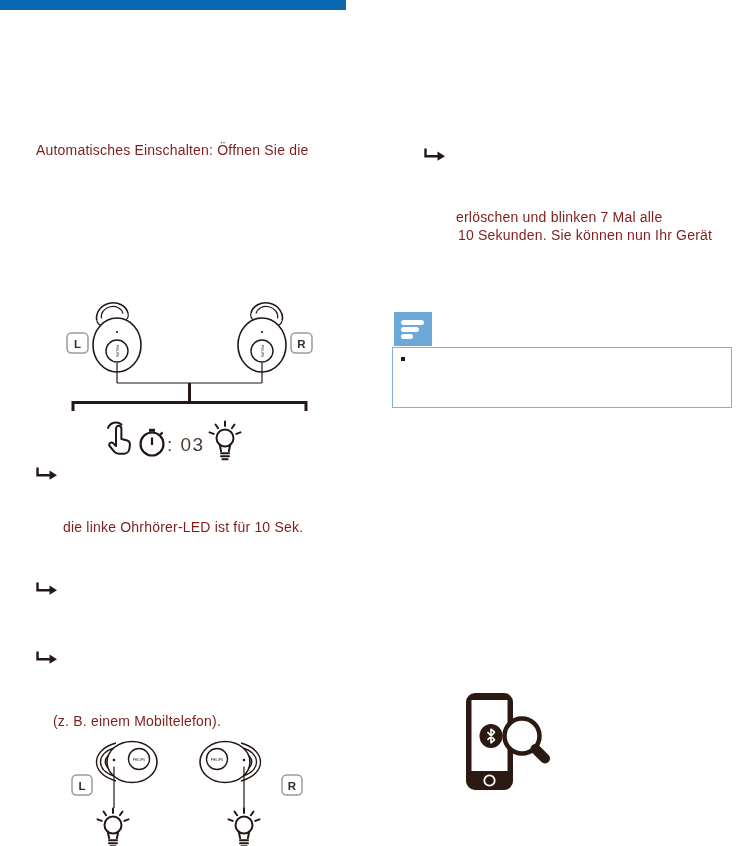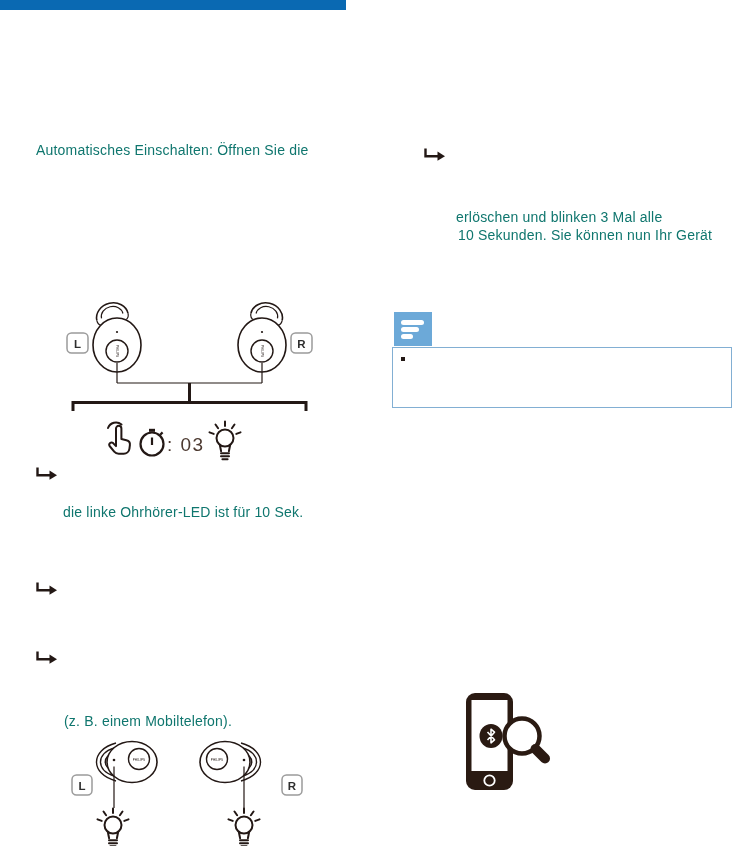--- a/index.html
+++ b/index.html
@@ -2,21 +2,21 @@
 <html><head>
 <meta charset="utf-8">
 <style>
   html,body{margin:0;padding:0;}
   body{
     width:736px;height:846px;position:relative;background:#ffffff;overflow:hidden;
     font-family:"Liberation Sans",sans-serif;
   }
   .abs{position:absolute;}
   .bodytext{
-    font-size:14px;line-height:22px;letter-spacing:.2px;color:#0f766e;
+    font-size:14px;line-height:22px;letter-spacing:.2px;color:#7f1d1d;
     white-space:nowrap;font-weight:400;
   }
   .accent-bar{left:0;top:0;width:346px;height:10px;background:#0A69B2;}
   .note-icon{left:394px;top:312px;width:38px;height:34px;background:#6CA9D8;}
   .note-icon .bar{position:absolute;left:7px;background:#ffffff;height:4.5px;border-radius:2.5px;}
   .note-box{
     left:392px;top:347px;width:338px;height:59px;background:#ffffff;
     border:1.5px solid #82AFD3;
   }
   .note-bullet{position:absolute;left:8px;top:9px;width:4px;height:4px;background:#231815;}
@@ -44,21 +44,21 @@
 </svg>
 
 <div class="abs accent-bar"></div>
 
 <div class="abs bodytext" style="left:36px;top:139px">Automatisches Einschalten: Öffnen Sie die</div>
 
 <svg class="abs" style="left:424px;top:148px" width="23" height="14" viewBox="0 0 23 14">
     <use href="#ret-arrow"></use>
   </svg>
 
-<div class="abs bodytext" style="left:456px;top:206px">erlöschen und blinken 3 Mal alle</div>
+<div class="abs bodytext" style="left:456px;top:206px">erlöschen und blinken 7 Mal alle</div>
 <div class="abs bodytext" style="left:458px;top:224px">10 Sekunden. Sie können nun Ihr Gerät</div>
 
 <svg class="abs" style="left:55px;top:283px" width="270" height="185" viewBox="0 0 270 185">
 
   <g stroke="#231815" fill="none">
     <g transform="translate(62,62)">
       <g transform="translate(-5,-30) rotate(-13)">
         <path d="M-16,2 a16,14 0 0 1 32,0" stroke-width="1.6"></path>
         <path d="M-11,1 a11,9.5 0 0 1 22,0" stroke-width="1.2"></path>
         <path d="M-16,2 q0,4 3,5.5 M16,2 q0,4 -3,5.5" stroke-width="1.2"></path>
@@ -113,31 +113,31 @@
 
   <text class="timer-text" x="112" y="168">: 03</text>
 
   <use href="#bulb" transform="translate(170,155)"></use>
 </svg>
 
 <svg class="abs" style="left:36px;top:467px" width="23" height="14" viewBox="0 0 23 14">
     <use href="#ret-arrow"></use>
   </svg>
 
-<div class="abs bodytext" style="left:63px;top:501px">die linke Ohrhörer-LED ist für 10 Sek.</div>
+<div class="abs bodytext" style="left:63px;top:516px">die linke Ohrhörer-LED ist für 10 Sek.</div>
 
 <svg class="abs" style="left:36px;top:582px" width="23" height="14" viewBox="0 0 23 14">
     <use href="#ret-arrow"></use>
   </svg>
 
 <svg class="abs" style="left:36px;top:651px" width="23" height="14" viewBox="0 0 23 14">
     <use href="#ret-arrow"></use>
   </svg>
 
-<div class="abs bodytext" style="left:64px;top:710px">(z. B. einem Mobiltelefon).</div>
+<div class="abs bodytext" style="left:53px;top:710px">(z. B. einem Mobiltelefon).</div>
 
 <div class="abs note-icon">
   <div class="bar" style="top:8px;width:23px"></div>
   <div class="bar" style="top:15px;width:18px"></div>
   <div class="bar" style="top:22px;width:12px"></div>
 </div>
 <div class="abs note-box">
   <div class="note-bullet"></div>
 </div>
 

